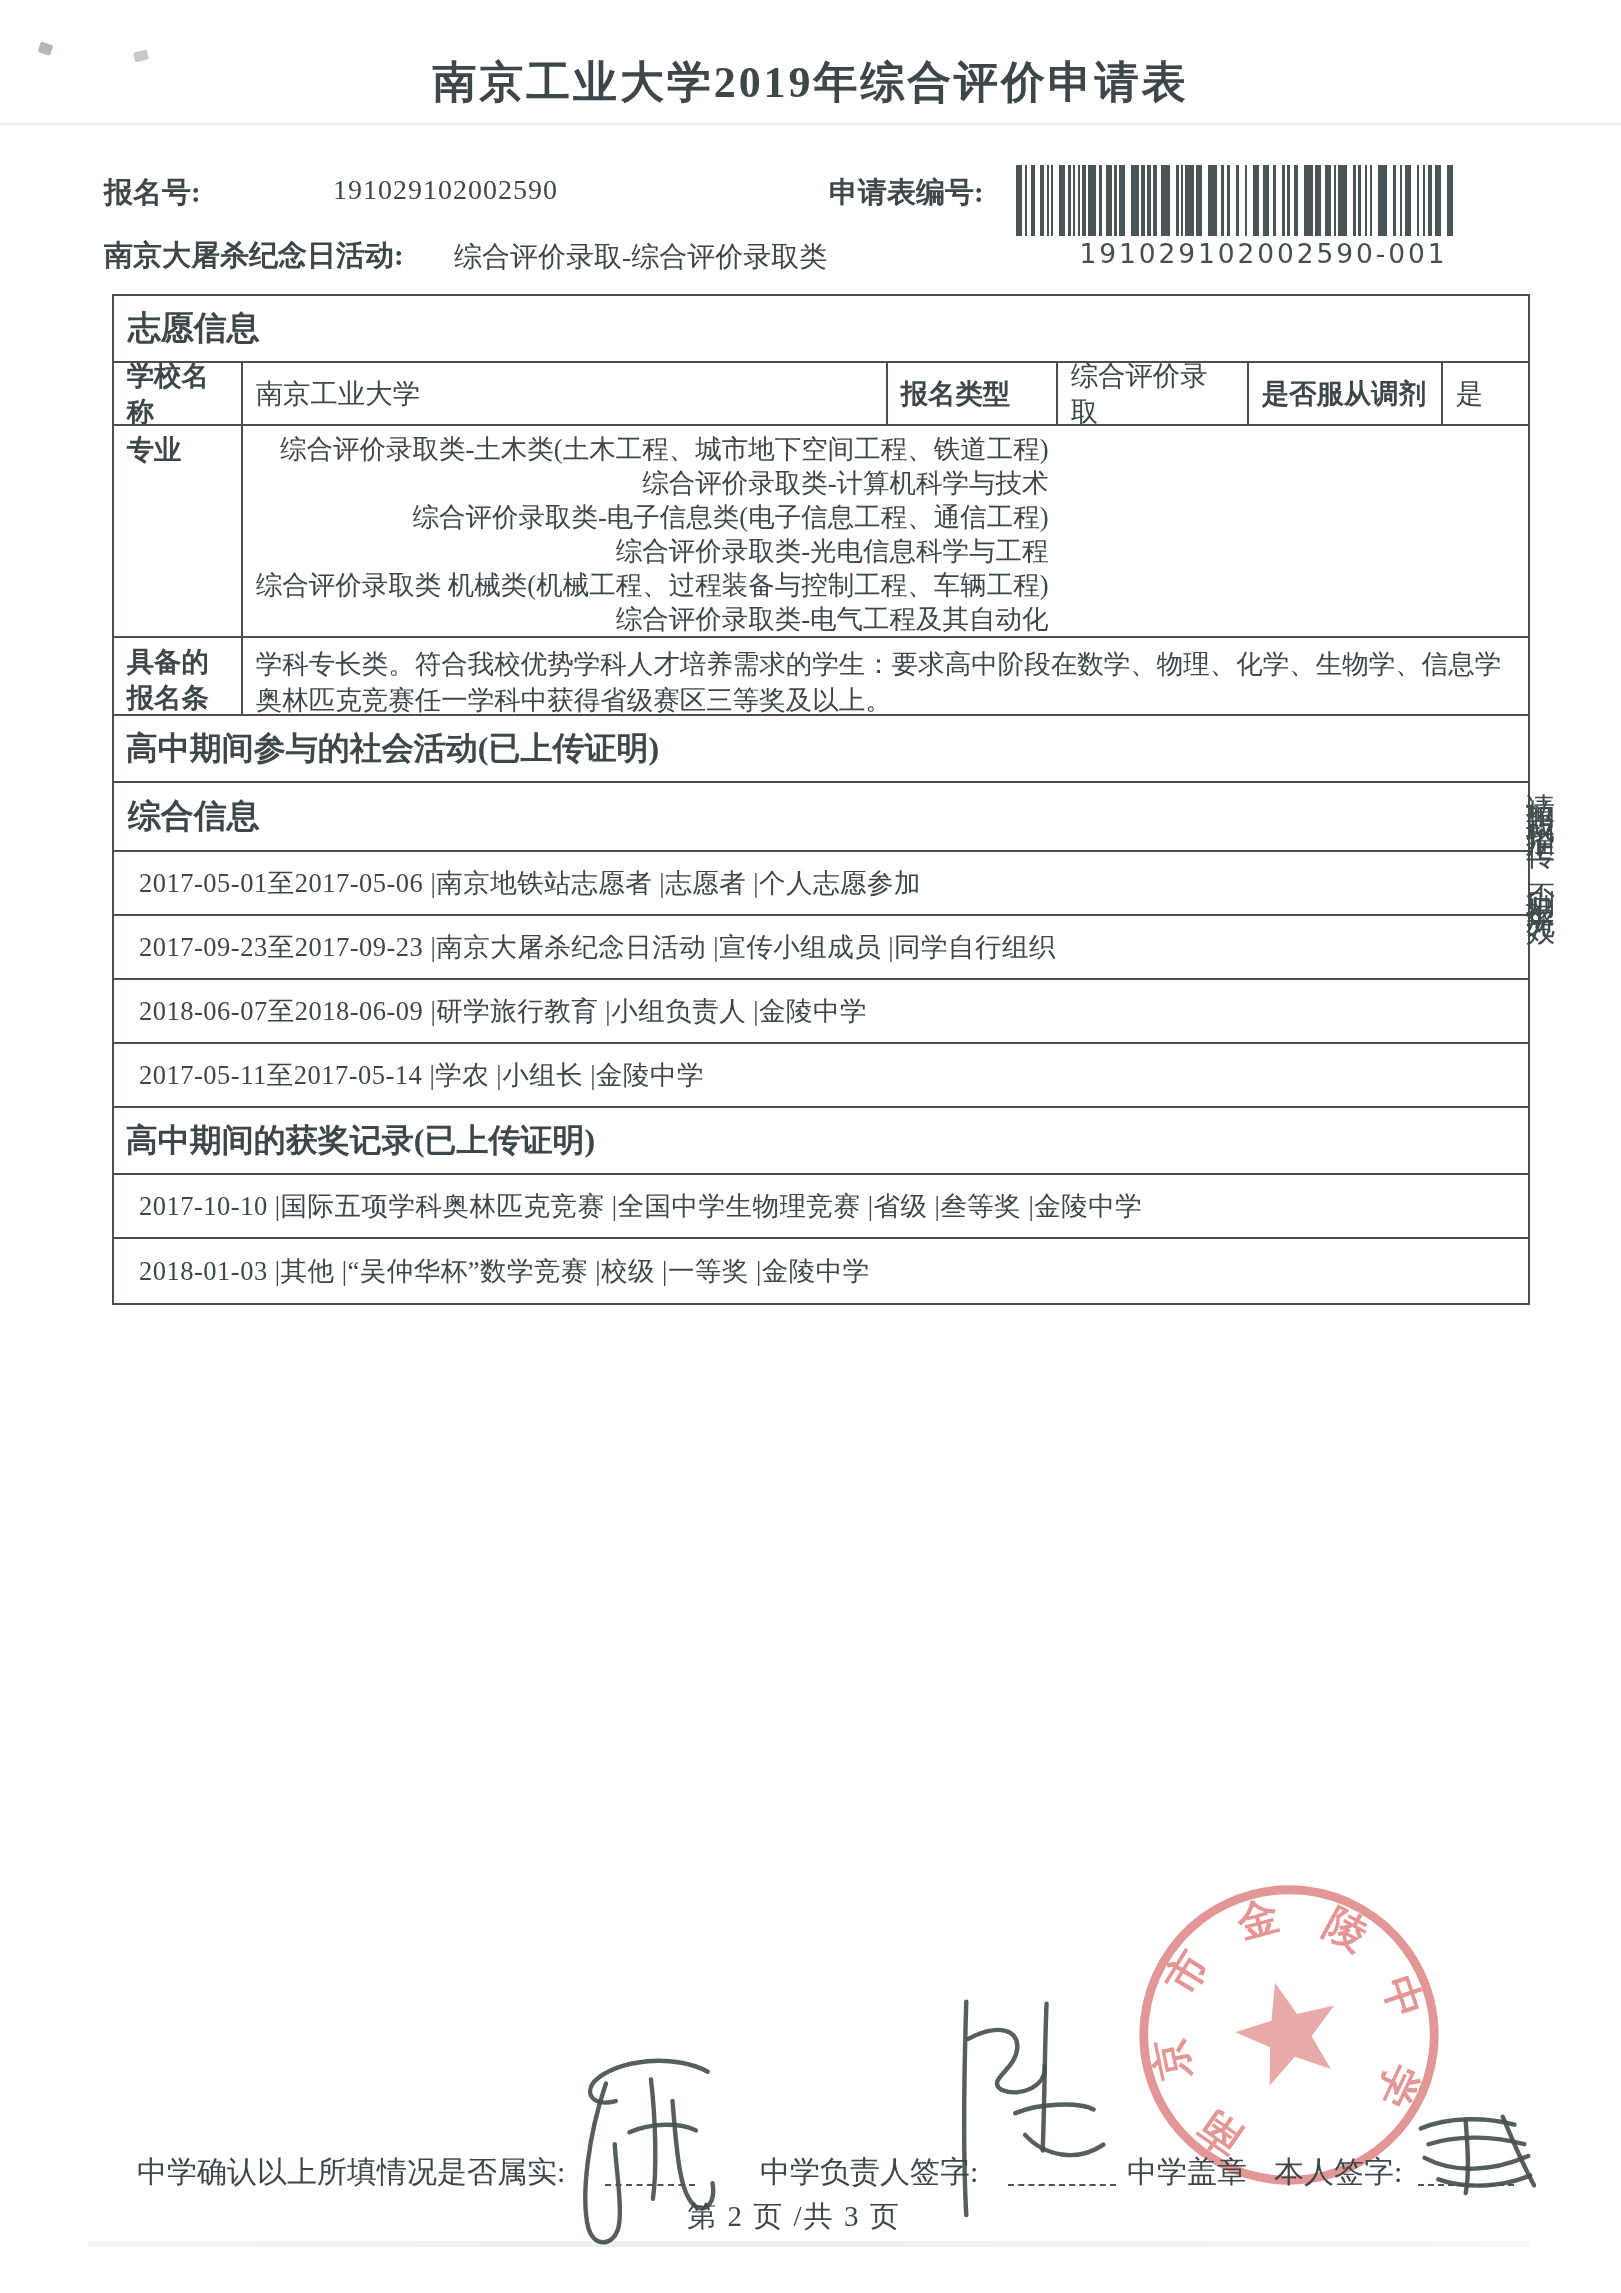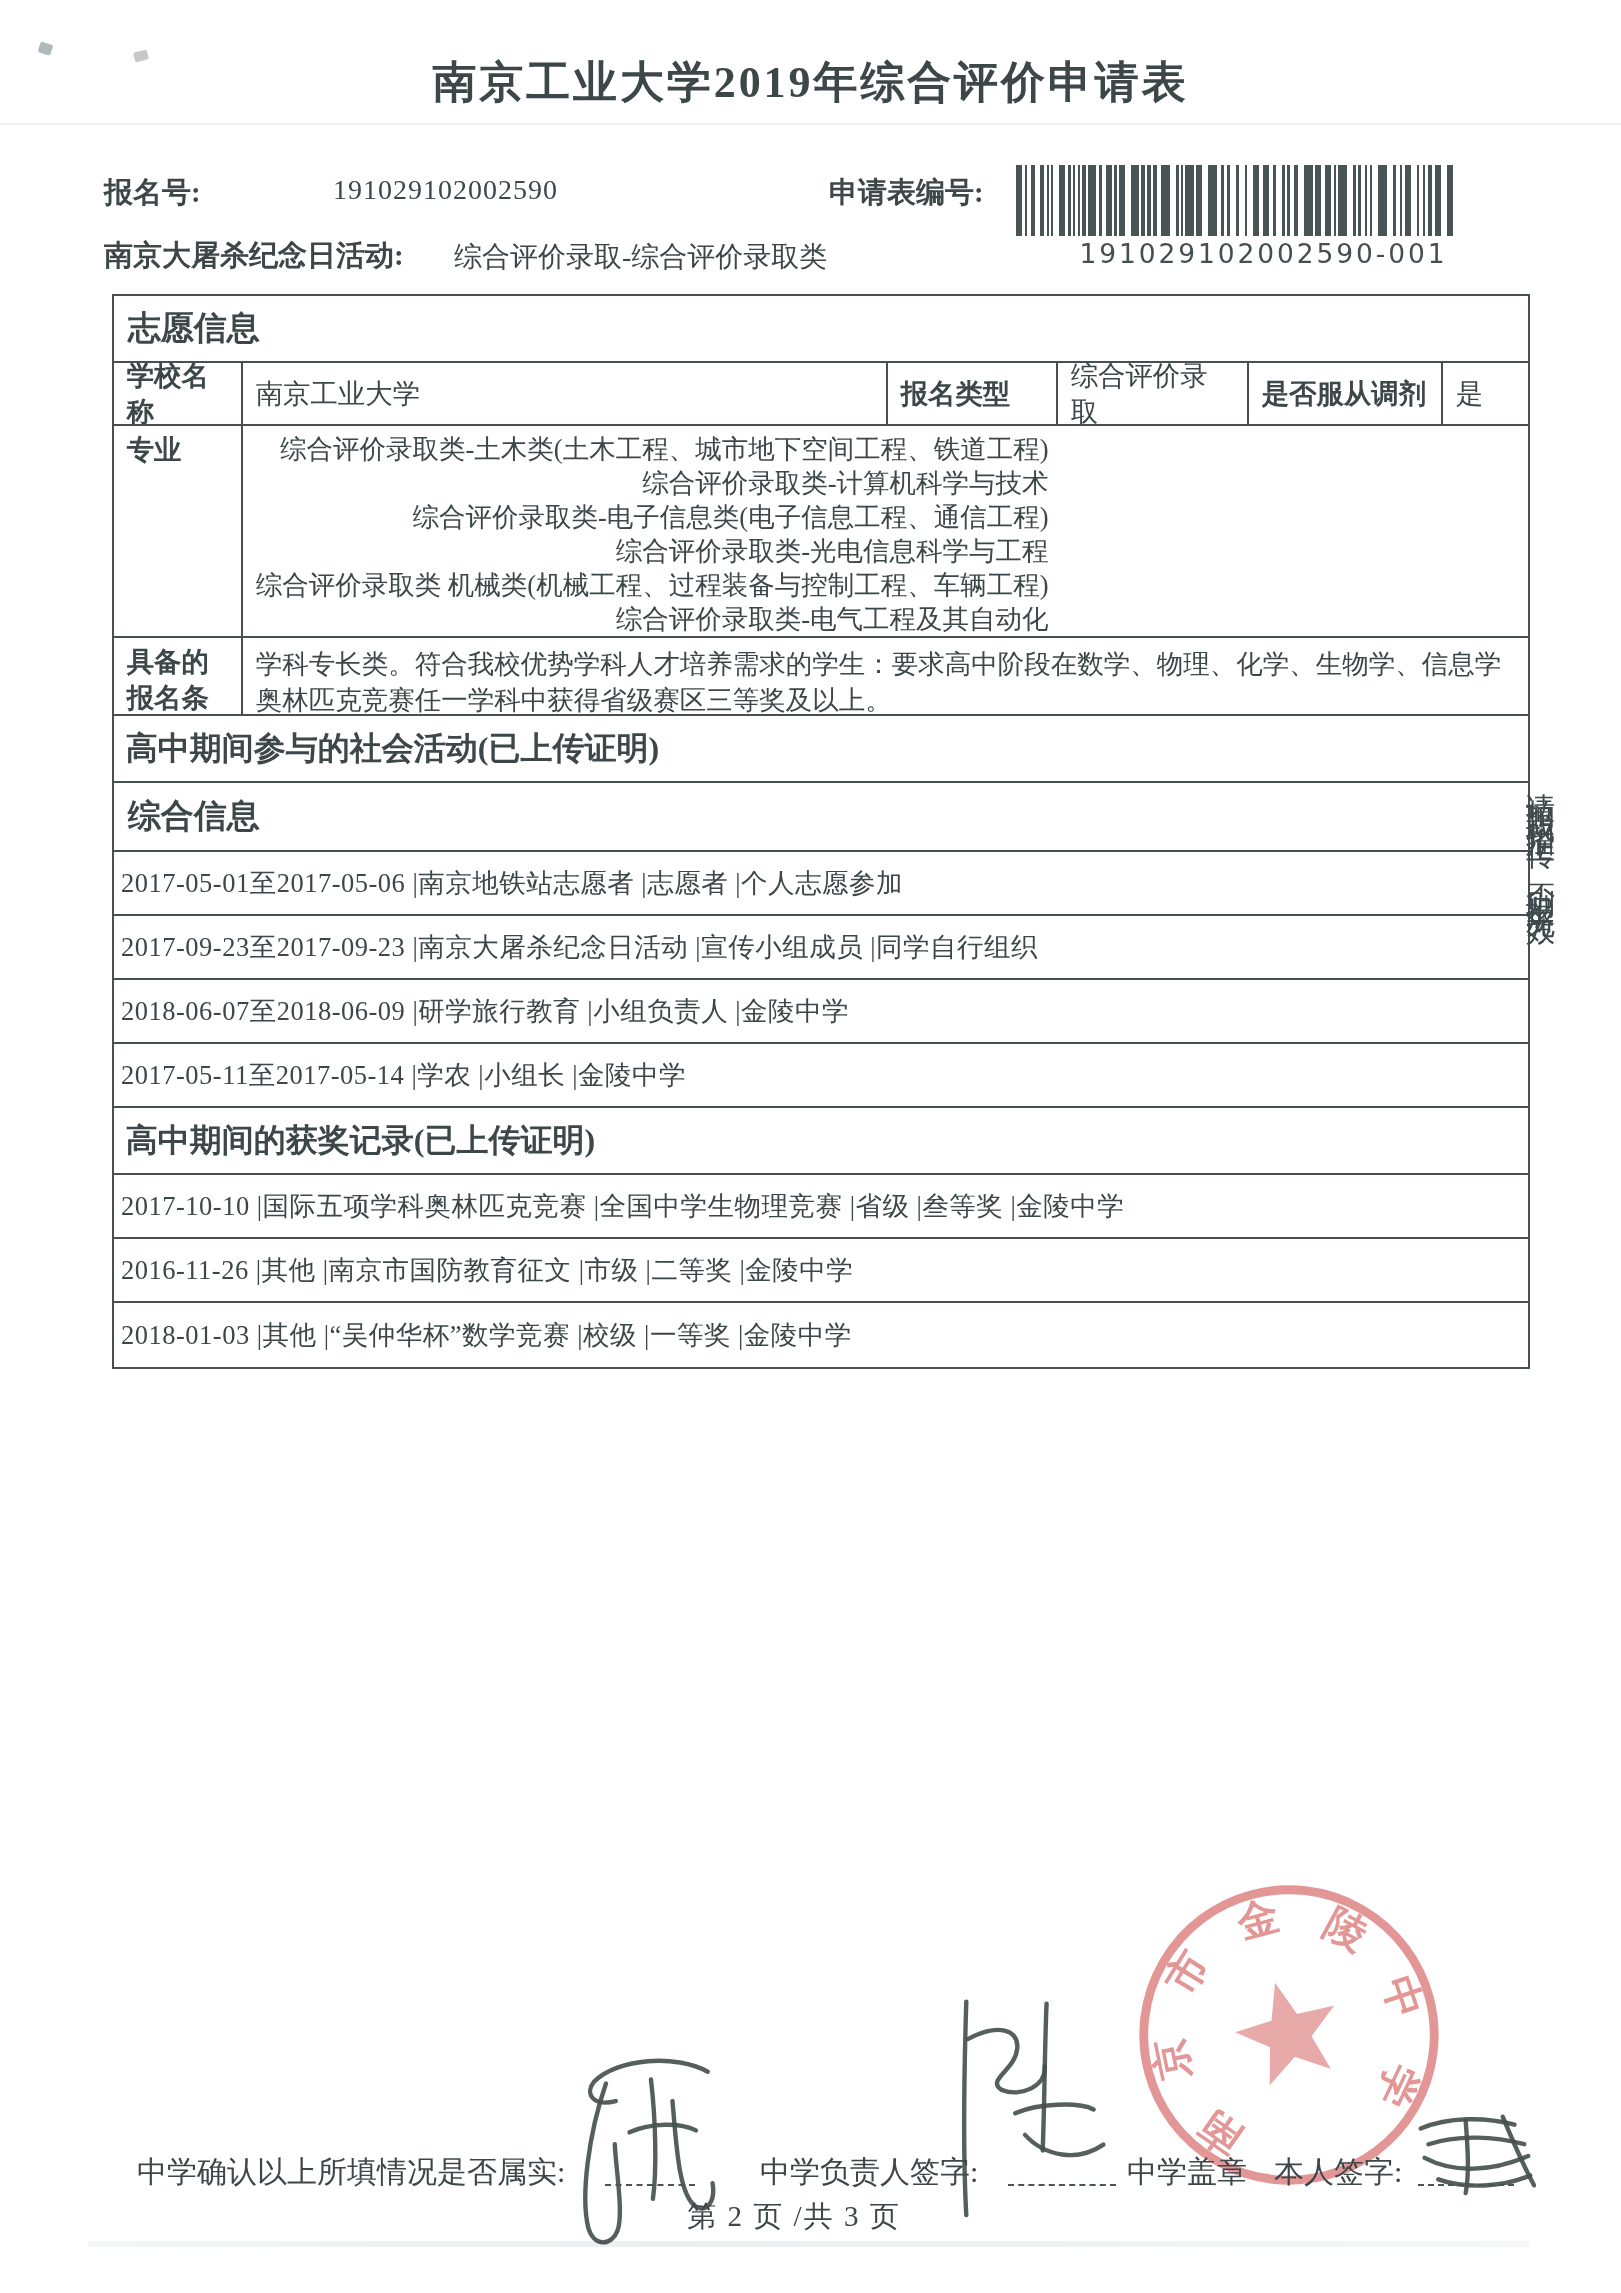--- a/index.html
+++ b/index.html
@@ -57,21 +57,21 @@
   .r-info{height:69px;display:flex;align-items:center;padding-left:13.7px;font-size:33px;font-weight:700;}
   .r-cols{height:63px;display:grid;grid-template-columns:127px 645px 170px 191px 194px auto;}
   .r-two{display:grid;grid-template-columns:127px auto;}
   .r-major{height:212px;text-align:right;}
   .r-cond{height:78px;}
   .cell{box-sizing:border-box;display:flex;align-items:center;padding:0 12.7px;font-size:27.4px;overflow:hidden;}
   .cell + .cell{border-left:2px solid #474f51;}
   .vtop{align-items:flex-start;padding-top:5.9px;}
   .major-line{line-height:34px;font-size:26.5px;}
   .cond-text{line-height:36px;font-size:26.5px;padding-top:2px;}
-  .r-item{height:64px;display:flex;align-items:center;padding-left:7px;font-size:26.5px;letter-spacing:0.5px;}
+  .r-item{height:64px;display:flex;align-items:center;padding-left:25px;font-size:26.5px;letter-spacing:0.5px;}
 
   
   .side-note{
     left:1521px;top:770px;height:578px;
     writing-mode:vertical-rl;text-orientation:upright;
     font-size:29px;letter-spacing:6.9px;color:#3f4a4c;
   }
 
   
   .f-text{top:2152px;font-size:30px;white-space:nowrap;}
@@ -166,21 +166,20 @@
         <div class="trow r-item">2017-09-23至2017-09-23 |南京大屠杀纪念日活动 |宣传小组成员 |同学自行组织</div>
         <div class="trow r-item">2018-06-07至2018-06-09 |研学旅行教育 |小组负责人 |金陵中学</div>
         <div class="trow r-item">2017-05-11至2017-05-14 |学农 |小组长 |金陵中学</div>
       </div>
 
     <div class="trow r-sub">
       <span>高中期间的获奖记录(已上传证明)</span>
     </div>
     <div class="last-group">
         <div class="trow r-item">2017-10-10 |国际五项学科奥林匹克竞赛 |全国中学生物理竞赛 |省级 |叁等奖 |金陵中学</div>
-        <div class="trow r-item">2016-11-26 |其他 |南京市国防教育征文 |市级 |二等奖 |金陵中学</div>
         <div class="trow r-item">2018-01-03 |其他 |“吴仲华杯”数学竞赛 |校级 |一等奖 |金陵中学</div>
       </div>
 
   </div>
 
   <div class="abs side-note">请拍照或扫描上传，否则报名无效</div>
 
   <svg class="abs stamp" width="314" height="314" viewBox="0 0 320 320">
     <g transform="translate(160,160) rotate(-15)">
       <circle cx="0" cy="0" r="148" fill="none" stroke="#dd7f7f" stroke-width="9"></circle>

